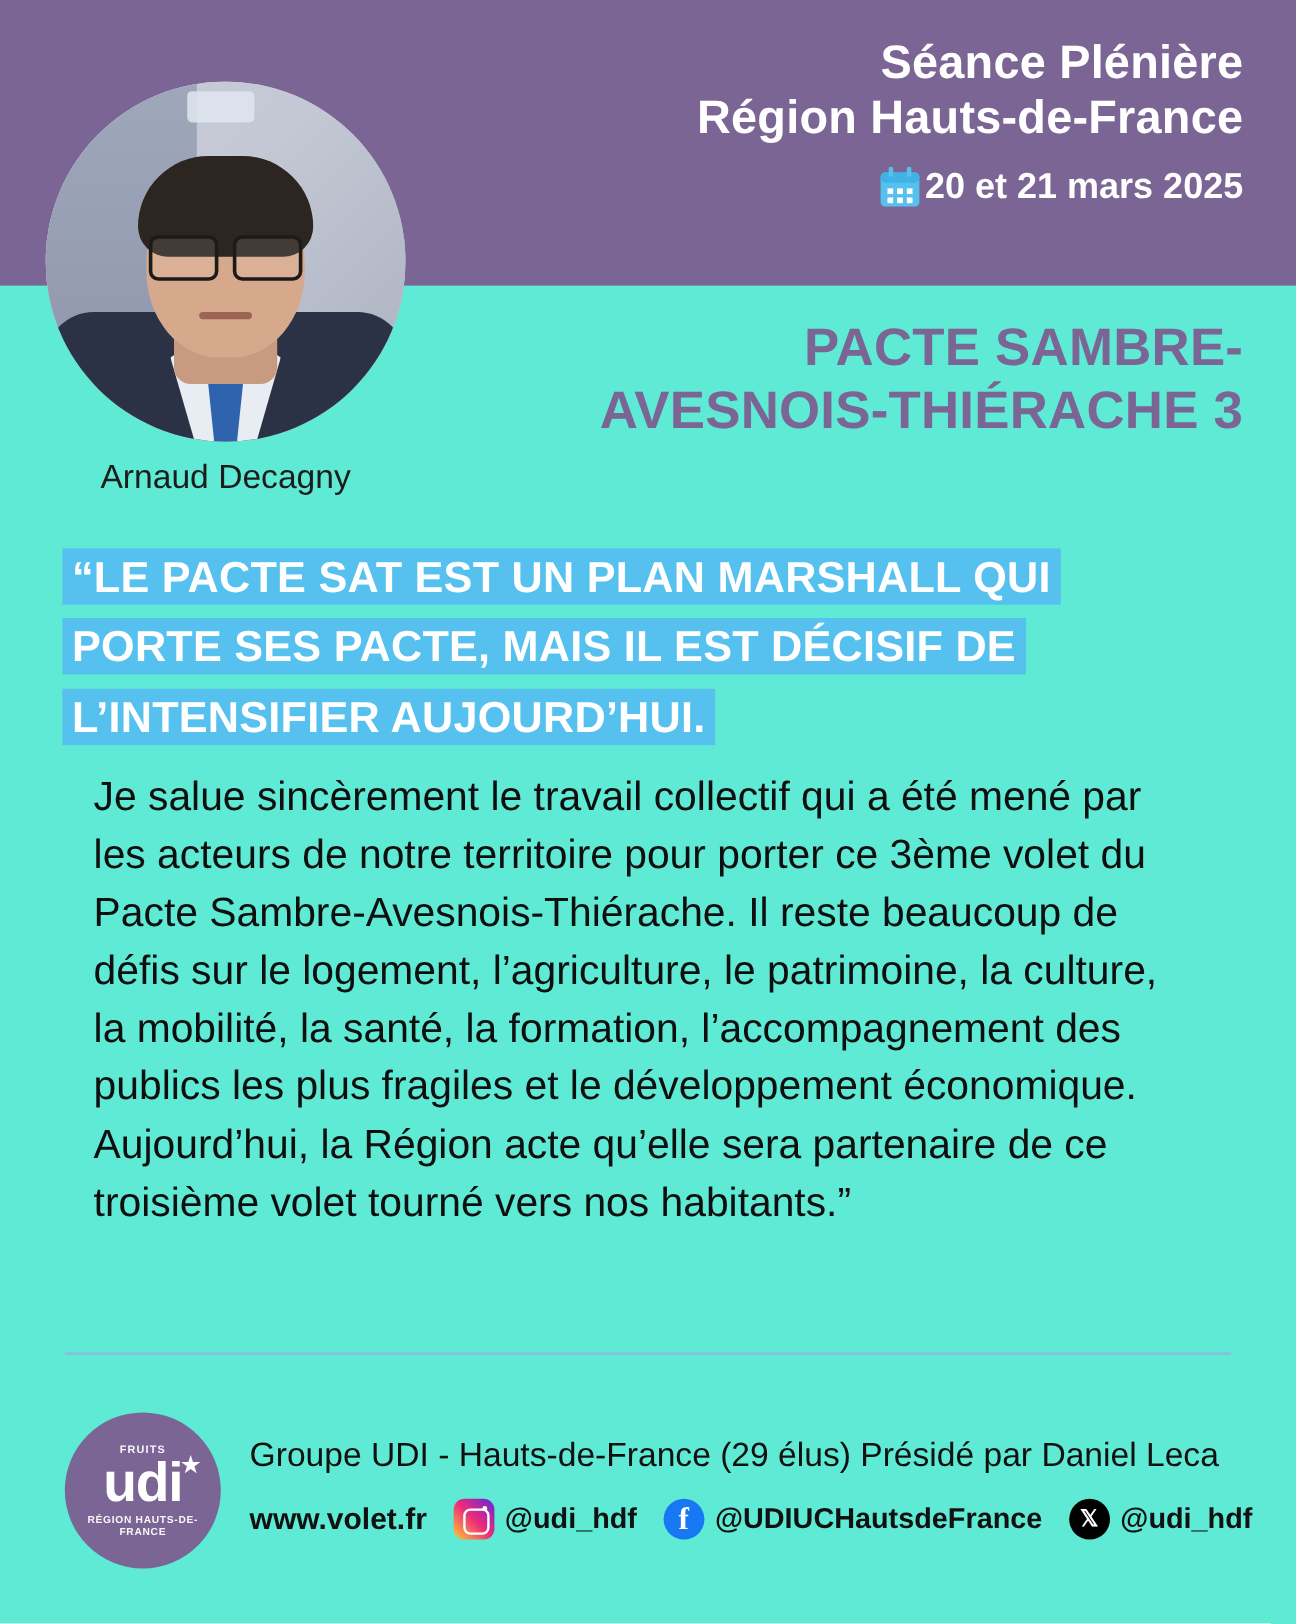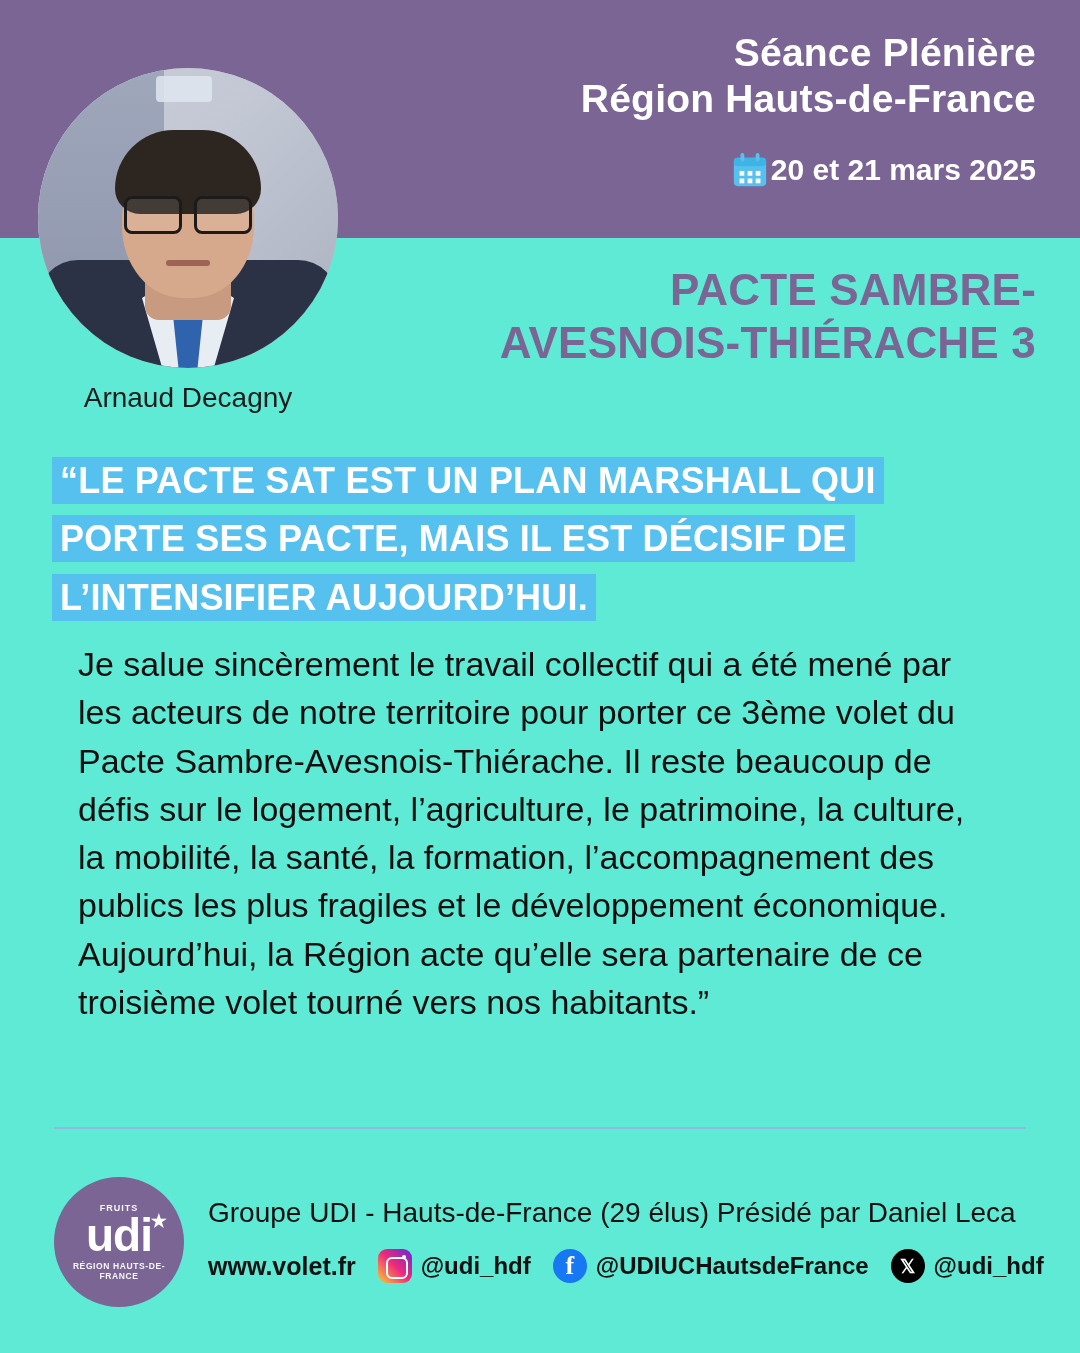--- a/index.html
+++ b/index.html
@@ -33,21 +33,21 @@
     color: #ffffff;
   }
   .header-title {
     font-size: 39px;
     font-weight: bold;
     line-height: 1.17;
     letter-spacing: 0.2px;
     white-space: pre-line;
   }
   .header-date-row {
-    margin-top: 30px;
+    margin-top: 16px;
     display: flex;
     align-items: center;
     justify-content: flex-end;
     gap: 2px;
   }
   .cal-icon {
     width: 38px; height: 38px;
     display: block;
   }
   .header-date {

